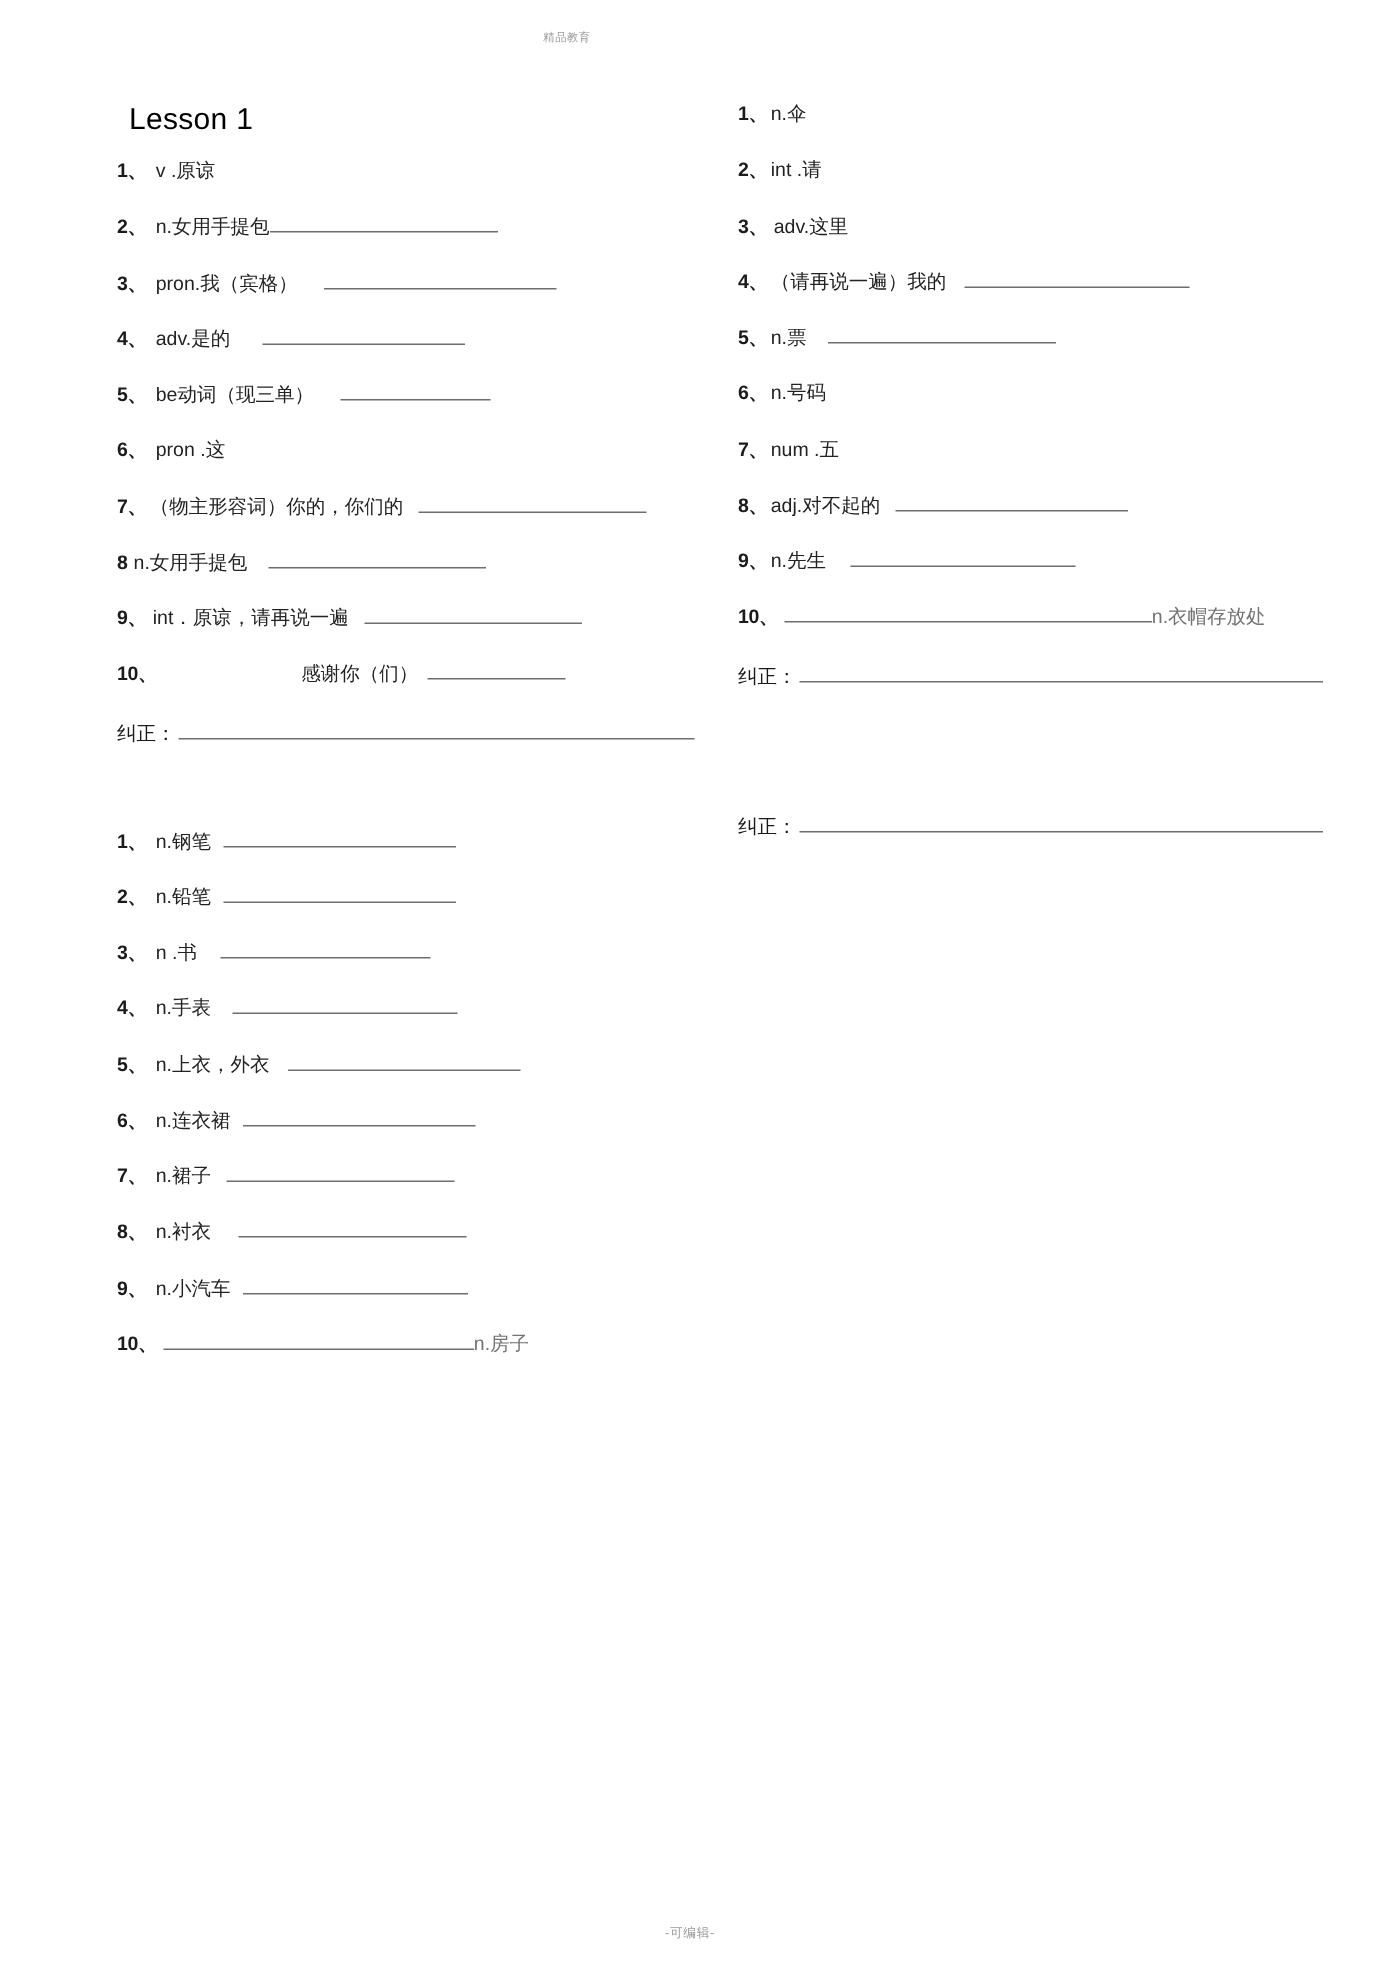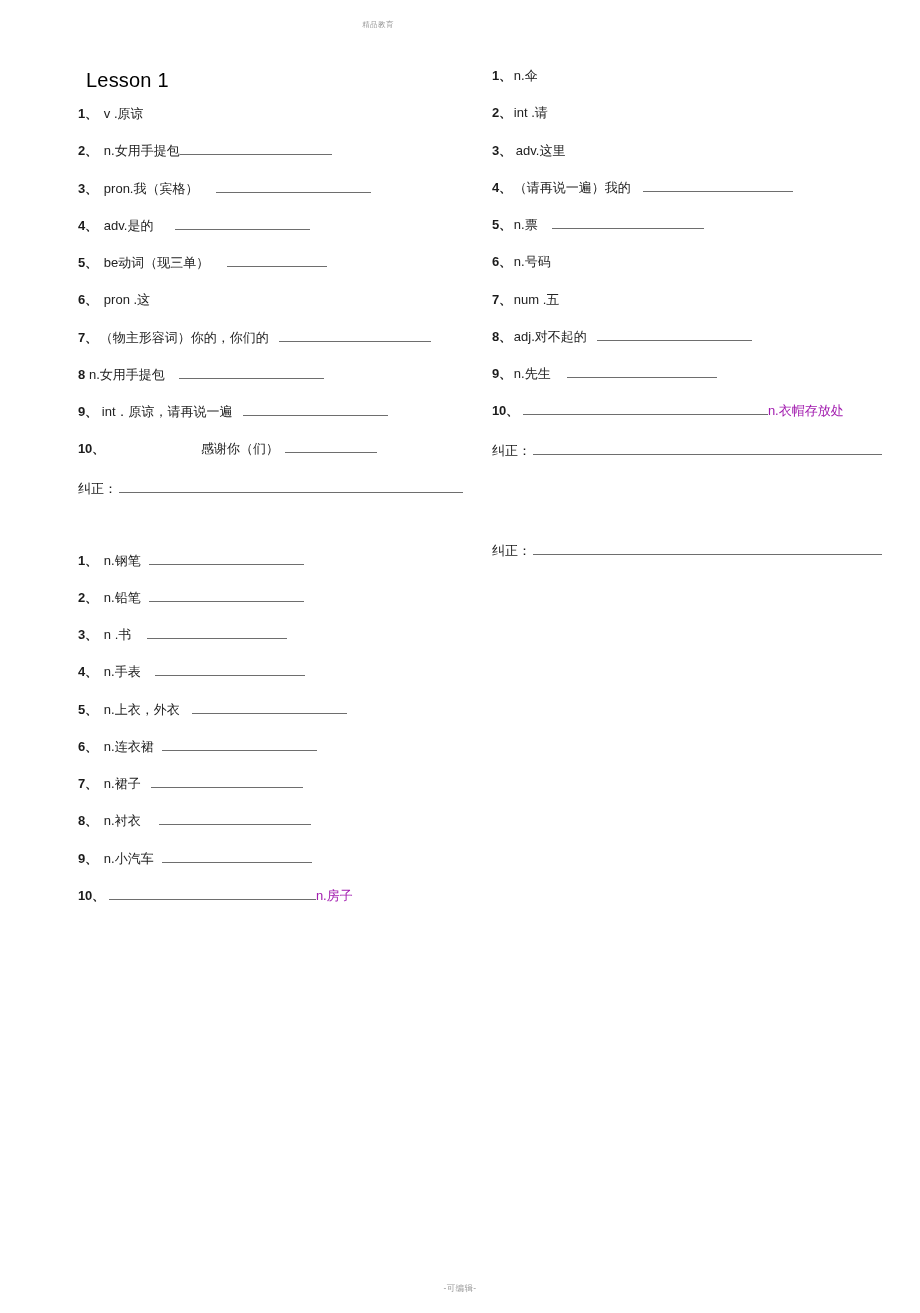--- a/index.html
+++ b/index.html
@@ -91,21 +91,21 @@
     letter-spacing: -0.2px;
   }
   .v-text {
     flex: 0 0 auto;
     font-size: 13px;
     color: #222;
   }
   .v-text-after {
     flex: 0 0 auto;
     font-size: 13px;
-    color: #a21caf;
+    color: #737373;
     text-align: right;
   }
   .v-rule {
     flex: 0 0 auto;
     display: inline-block;
     border-bottom: 1px solid #6e6e6e;
     height: 11px;
   }
   .v-gap {
     flex: 0 0 auto;

